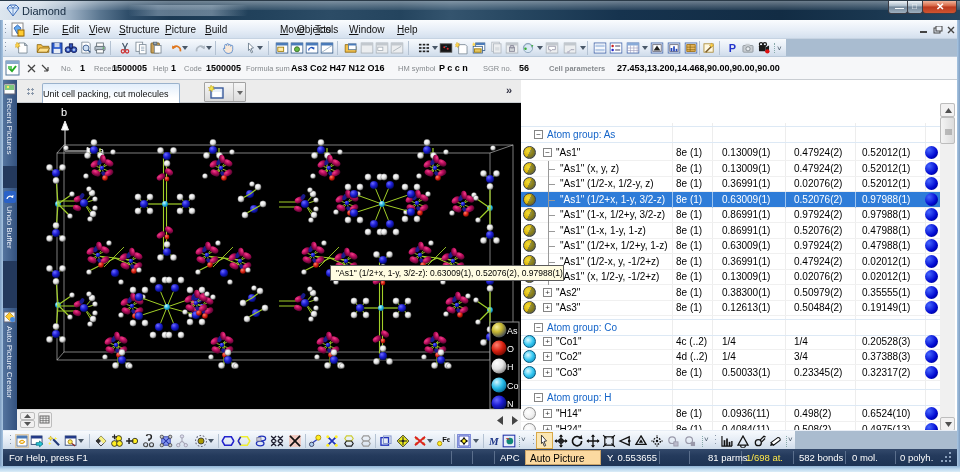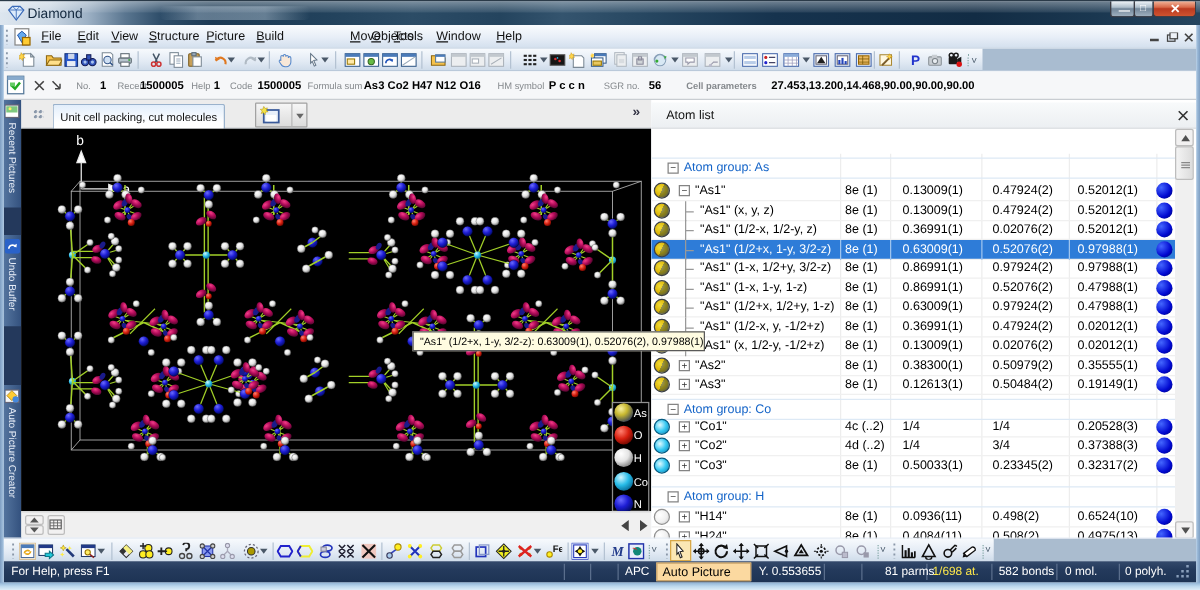--- a/index.html
+++ b/index.html
@@ -44,21 +44,21 @@
 #infobar > * { transform:translateX(-3px); }
 .inf-label { position:absolute; top:7px; font-size:7.5px; color:#85898d; }
 .inf-val { position:absolute; top:6px; font-size:9px; color:#000; font-weight:bold; }
 
 #sidebar { position:absolute; left:3px; top:80px; width:14px; height:351px; background:#24395c; }
 .stab { position:absolute; left:0; width:14px; background:linear-gradient(to right,#54749e,#33517e); color:#e8eef8; font-size:8px; }
 .stab .txt { position:absolute; left:2px; writing-mode:vertical-rl; white-space:nowrap; }
 .sicon { position:absolute; left:1px; width:12px; height:12px; }
 
 #tabrow { position:absolute; left:17px; top:80px; width:504px; height:23px; background:#ececec; border-bottom:1px solid #c9cdd2; }
-#tab1 { position:absolute; left:25px; top:3px; width:138px; height:20px; background:linear-gradient(to bottom,#e2eefb,#ffffff 75%); border:1px solid #9ab2cc; border-bottom:none; border-radius:2px 2px 0 0; font-size:9px; color:#111; text-align:center; padding-top:5px; }
+#tab1 { position:absolute; left:25px; top:3px; width:138px; height:20px; background:linear-gradient(to bottom,#e2eefb,#ffffff 75%); border:1px solid #9ab2cc; border-bottom:none; border-radius:2px 2px 0 0; font-size:9px; color:#111; padding-top:5px; }
 #canvas { position:absolute; left:17px; top:103px; width:504px; height:306px; background:#000; overflow:hidden; }
 #hscroll { position:absolute; left:17px; top:409px; width:504px; height:21px; background:#f0f0f0; border-top:1px solid #d8d8d8; }
 .sbtn { position:absolute; background:#f2f1f1; border:1px solid #bdbdbd; border-radius:2px; } .sbtn svg { display:block; }
 
 #panel { position:absolute; left:521px; top:80px; width:436px; height:351px; background:#fff; }
 #panel-hdr { position:absolute; left:0; top:2px; width:436px; height:21px; background:linear-gradient(to bottom,#f8fafb,#eceff2); border-bottom:1px solid #d5d9dd; font-size:10px; color:#111; }
 #thead { position:absolute; left:0; top:23px; width:419px; height:20px; background:#fff; border-bottom:1px solid #e4e6e8; font-size:10px; color:#111; }
 .th-sep { position:absolute; top:2px; width:1px; height:16px; background:#d8dadc; }
 .row { position:absolute; left:0; width:419px; height:16px; font-size:10px; color:#000; }
 .row .cell { position:absolute; top:2px; }
@@ -903,26 +903,20 @@
       </svg>
     </div>
     <svg class="abs" style="left:479px;top:6px;" width="10" height="9">
       <polygon points="7,0 7,9 1,4.5" fill="#444"></polygon>
     </svg>
     <svg class="abs" style="left:492px;top:6px;" width="10" height="9">
       <polygon points="3,0 3,9 9,4.5" fill="#444"></polygon>
     </svg>
   </div>
 <div id="panel">
-  <div id="panel-hdr">
-      <span class="abs" style="left:12px;top:5px;">Atom list</span>
-    <svg class="abs" style="left:421px;top:6px;" width="9" height="9">
-        <path d="M1 1 L8 8 M8 1 L1 8" stroke="#333" stroke-width="1.3"></path>
-      </svg>
-    </div>
   <div id="rowsbox" style="position:absolute;left:0;top:0;width:419px;height:351px;overflow:hidden;">
       <span class="abs" style="left:151px;top:43px;width:1px;height:308px;background:#ededed;"></span>
       <span class="abs" style="left:191px;top:43px;width:1px;height:308px;background:#ededed;"></span>
       <span class="abs" style="left:264px;top:43px;width:1px;height:308px;background:#ededed;"></span>
       <span class="abs" style="left:334px;top:43px;width:1px;height:308px;background:#ededed;"></span>
       <span class="abs" style="left:404px;top:43px;width:1px;height:308px;background:#ededed;"></span>
 <div class="row grprow" style="top:46px;height:17px;">
         <span class="pmbox" style="left:13px;">−</span>
         <span class="cell grp" style="left:26px;">Atom group: As</span>
       </div>

